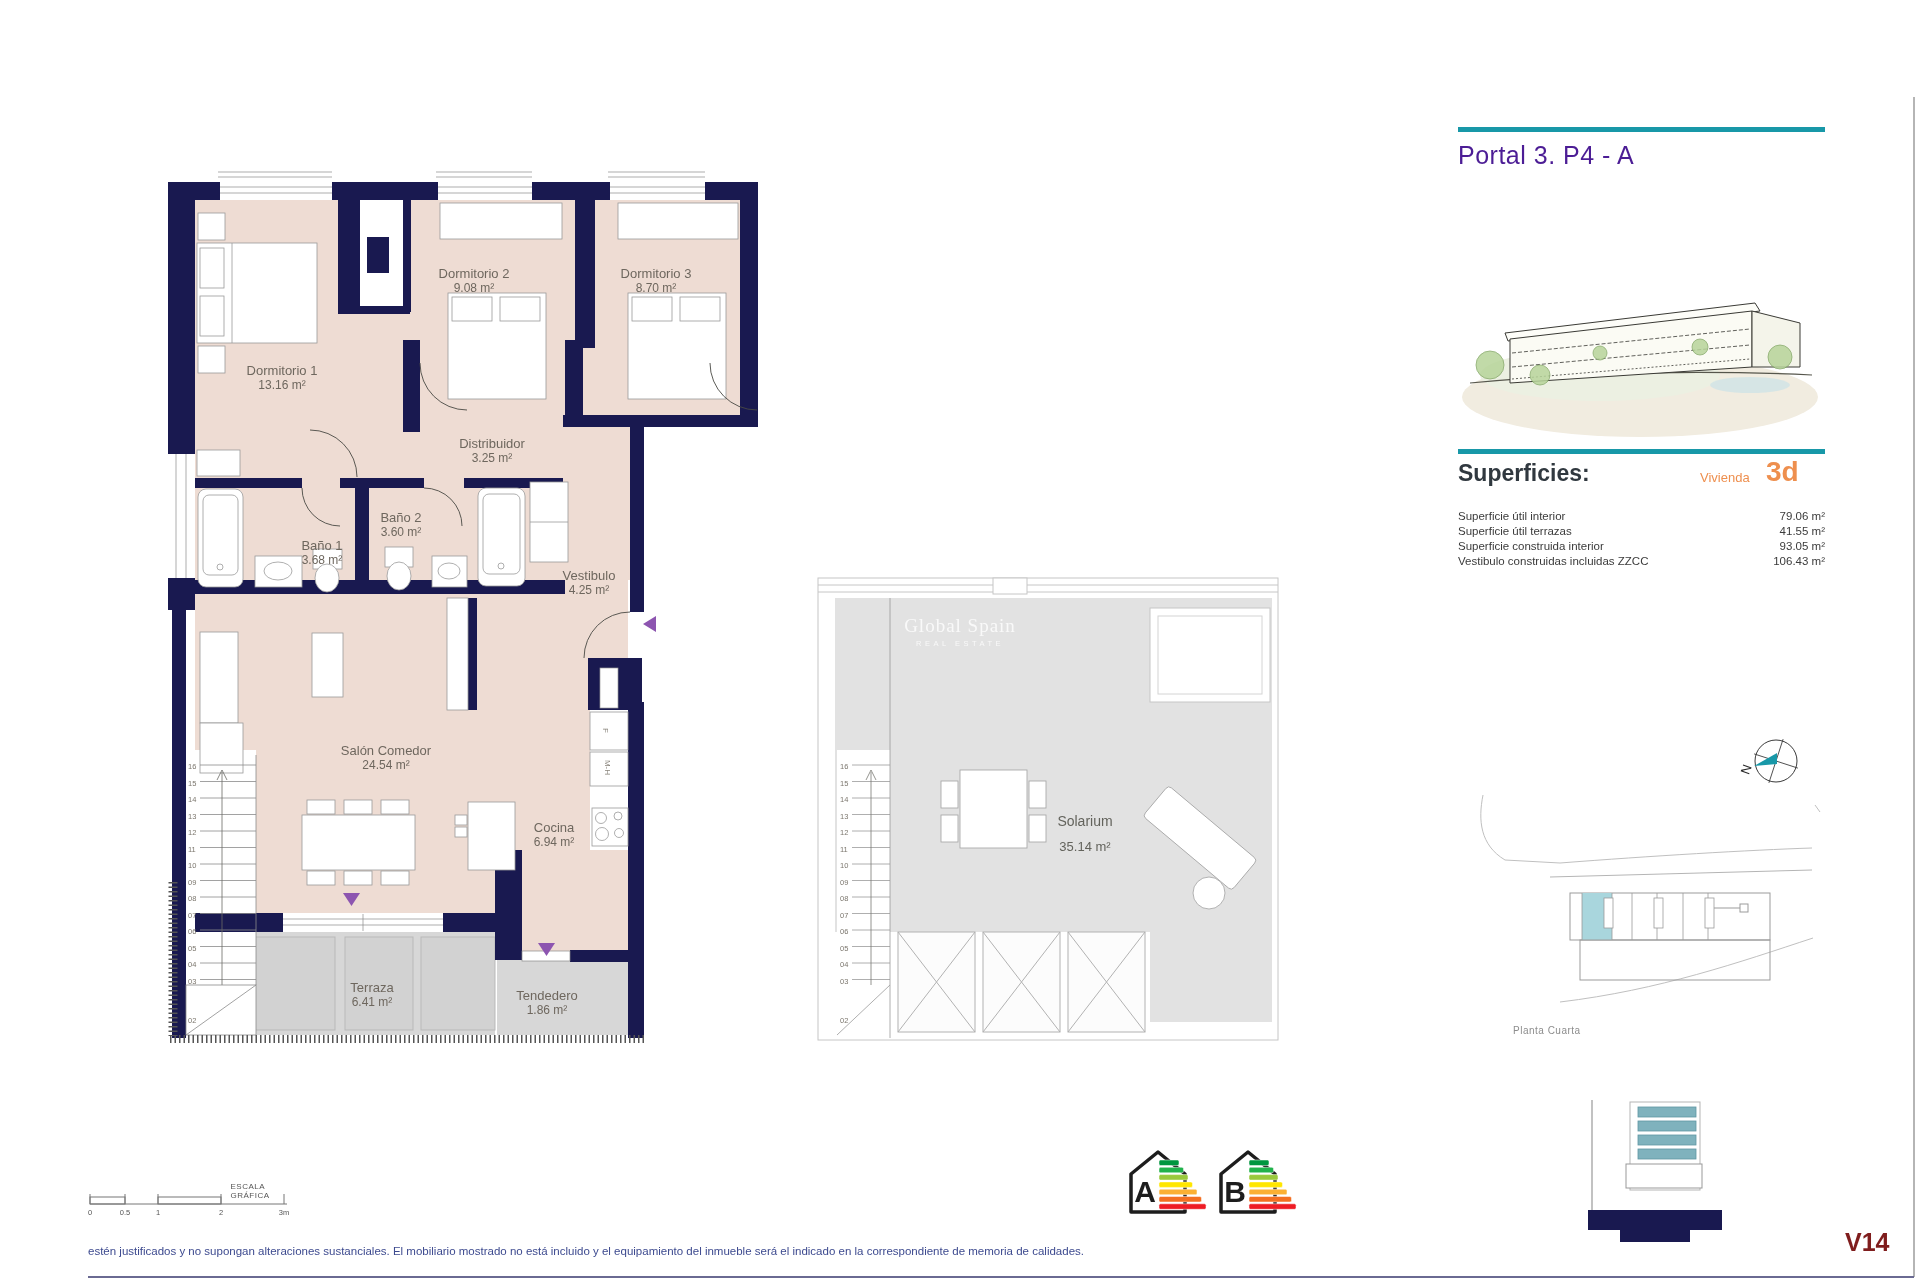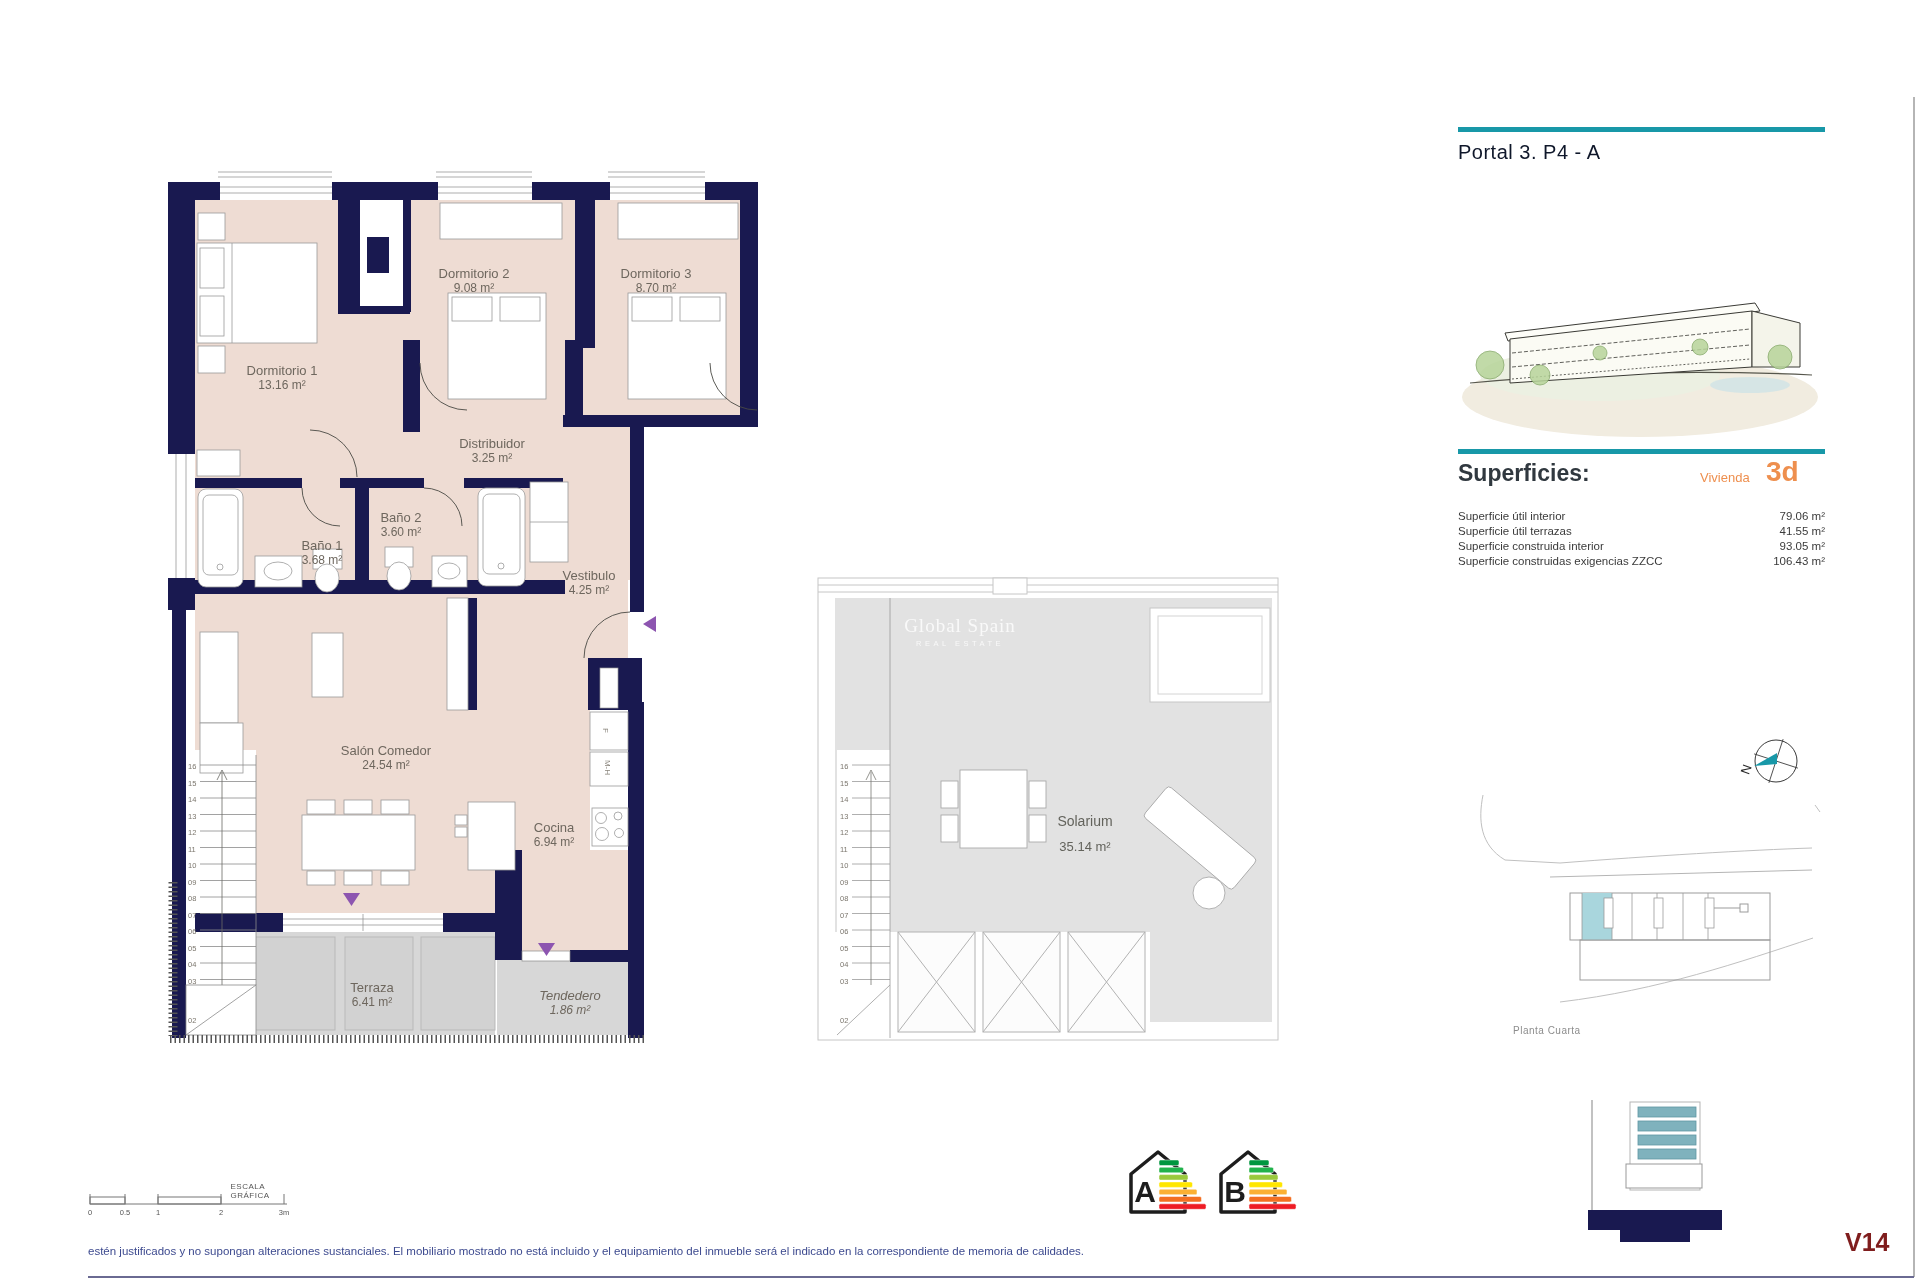--- a/index.html
+++ b/index.html
@@ -13,21 +13,21 @@
   .room-label .area{font-size:12px;}
   .room-label.solarium{color:#63635c;font-size:14px;}
   .room-label.solarium .area{margin-top:10px;font-size:13px;}
   
   .stair-nums{position:absolute;display:flex;flex-direction:column;color:#7b766d;
     font-size:7.5px;line-height:16.5px;}
   .stair-nums span{height:16.5px;}
   .stair-nums span:last-child{margin-top:23px;}
   
   .rule-teal{position:absolute;height:5px;background:#1898a8;}
-  .portal-title{position:absolute;font-size:20px;color:#0f172a;letter-spacing:.5px;}
+  .portal-title{position:absolute;font-size:25px;color:#4c1d95;letter-spacing:.5px;}
   .superficies-title{position:absolute;font-size:23px;font-weight:bold;color:#30383f;}
   .vivienda-label{position:absolute;font-size:13px;color:#ee8f4e;}
   .vivienda-code{position:absolute;font-size:28px;font-weight:bold;color:#ee8f4e;}
   .sup-row{position:absolute;width:367px;display:flex;justify-content:space-between;
     font-size:11.5px;color:#3b3b3b;}
   .watermark{position:absolute;transform:translateX(-50%);text-align:center;color:rgba(255,255,255,.8);}
   .watermark .t1{font-family:"Liberation Serif",serif;font-size:19px;letter-spacing:1px;}
   .watermark .t2{font-size:7.5px;letter-spacing:3.5px;margin-top:2px;}
   .planta-caption{position:absolute;font-size:10px;color:#8d8d8d;letter-spacing:.5px;}
   .version-tag{position:absolute;font-size:25px;font-weight:bold;color:#7f1d1d;}
@@ -273,21 +273,21 @@
   <span class="area">24.54 m²</span>
 </div>
 <div class="room-label" style="left:554px;top:820px;">
   <span>Cocina</span>
   <span class="area">6.94 m²</span>
 </div>
 <div class="room-label" style="left:372px;top:980px;">
   <span>Terraza</span>
   <span class="area">6.41 m²</span>
 </div>
-<div class="room-label" style="left:570px;top:988px;font-style:italic;">
+<div class="room-label" style="left:547px;top:988px;">
   <span>Tendedero</span>
   <span class="area">1.86 m²</span>
 </div>
 
 <svg class="abs" style="left:810px;top:570px;" width="480" height="480" viewBox="810 570 480 480">
   <rect x="818" y="578" width="460" height="462" fill="none" stroke="#c6c6c6" stroke-width="1"></rect>
   <g stroke="#c6c6c6" stroke-width="1">
     <line x1="818" y1="585" x2="993" y2="585"></line>
       <line x1="1027" y1="585" x2="1278" y2="585"></line>
     <line x1="818" y1="592" x2="993" y2="592"></line>
@@ -410,21 +410,21 @@
 </div>
 <div class="sup-row" style="left:1458px;top:525px;">
   <span>Superficie útil terrazas</span>
     <span>41.55 m²</span>
 </div>
 <div class="sup-row" style="left:1458px;top:540px;">
   <span>Superficie construida interior</span>
     <span>93.05 m²</span>
 </div>
 <div class="sup-row" style="left:1458px;top:555px;">
-  <span>Superficie construidas exigencias ZZCC</span>
+  <span>Vestibulo construidas incluidas ZZCC</span>
     <span>106.43 m²</span>
 </div>
 
 <svg class="abs" style="left:1735px;top:732px;" width="80" height="62" viewBox="1735 732 80 62">
   <circle cx="1776" cy="761" r="21" fill="#fff" stroke="#3a3a3a" stroke-width="1"></circle>
   <g transform="rotate(18 1776 761)" stroke="#3a3a3a" stroke-width=".8">
     <line x1="1776" y1="738" x2="1776" y2="784"></line>
       <line x1="1753" y1="761" x2="1799" y2="761"></line>
   </g>
   <polygon points="1754,766 1777,753 1777,764" fill="#1898a8"></polygon>

